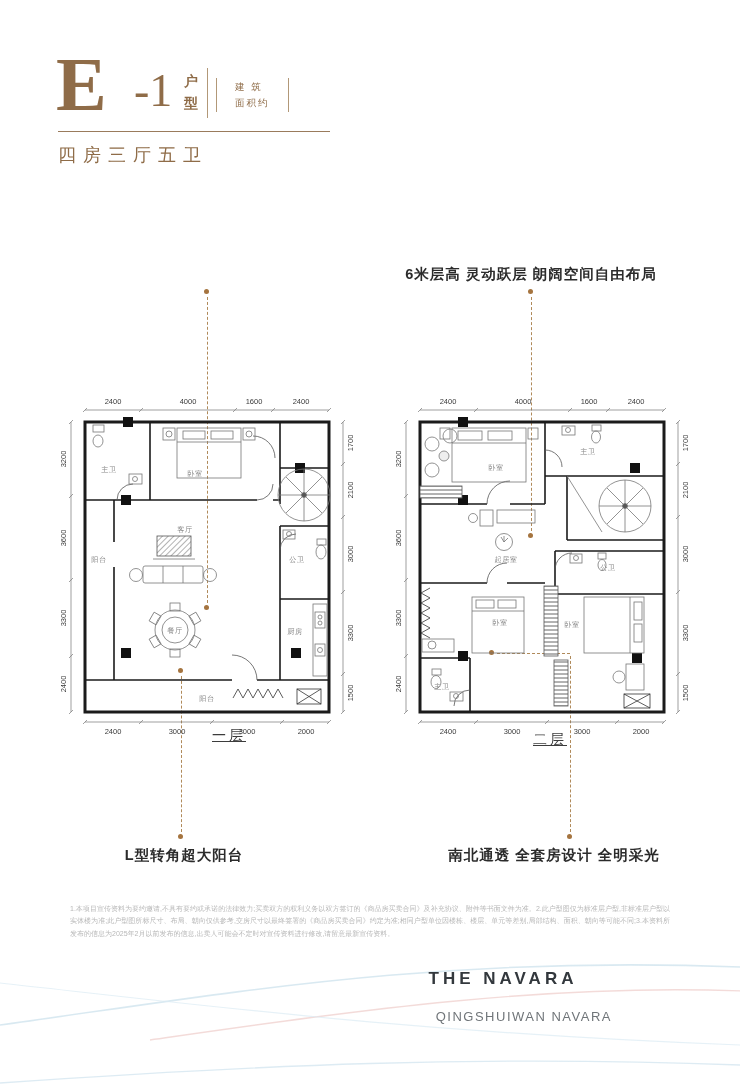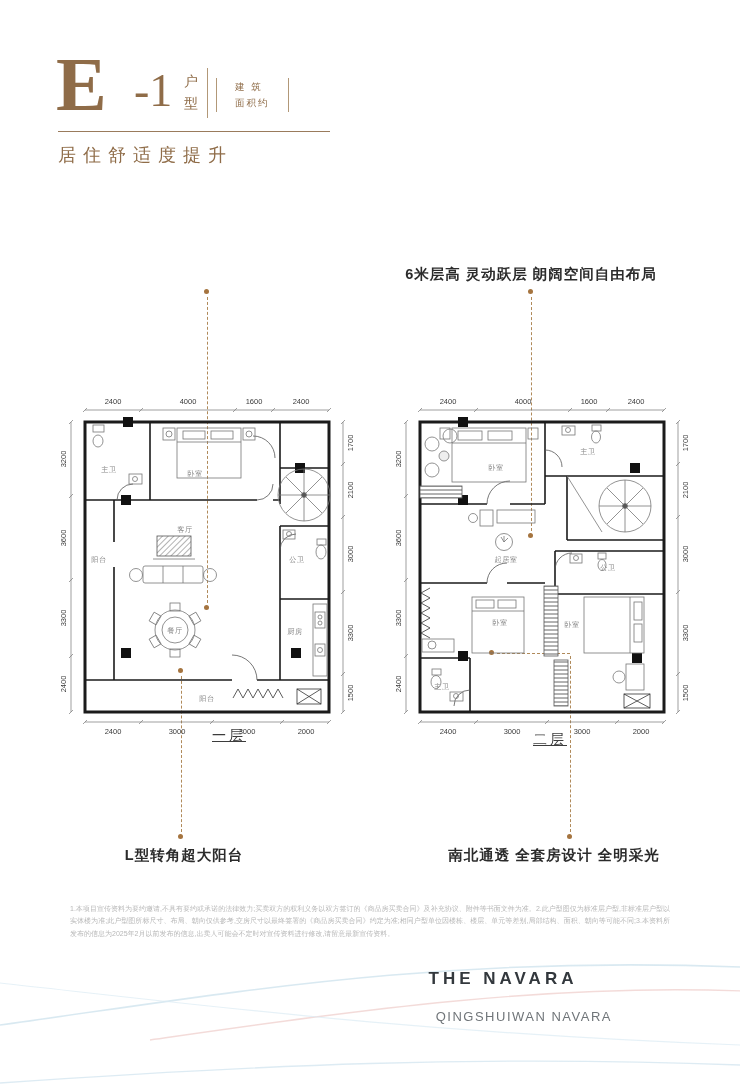--- a/index.html
+++ b/index.html
@@ -6,21 +6,21 @@
   .page{position:relative;width:740px;height:1090px;background:#fff;overflow:hidden;
         font-family:"Liberation Sans","DejaVu Sans",sans-serif;}
   .abs{position:absolute;}
 
   
   .e-letter{left:56px;top:46px;font-family:"Liberation Serif","DejaVu Serif",serif;
             font-size:76px;font-weight:700;color:#8f6c48;line-height:1;}
   .e-suffix{left:134px;top:68px;font-family:"Liberation Serif","DejaVu Serif",serif;
             font-size:46px;font-weight:400;color:#8f6c48;line-height:1;}
   .type-label{left:184px;top:70px;width:16px;font-size:14px;line-height:1.6;color:#8f6c48;
-              word-break:break-all;}
+              word-break:break-all;font-weight:bold;}
   .hdr-divider{left:207px;top:68px;width:1px;height:50px;background:#b29878;}
   .area-label{left:216px;top:78px;font-size:9.5px;line-height:1.7;letter-spacing:2px;color:#8f6c48;
               border-left:1px solid #b29878;border-right:1px solid #b29878;padding:1px 18px;}
   .area-value{left:254px;top:60px;font-family:"Liberation Serif","DejaVu Serif",serif;
               font-size:37px;font-weight:700;color:#42372c;line-height:1.3;}
   .hdr-rule{left:58px;top:131px;width:272px;height:1px;background:#9a7b5c;}
   .layout-summary{left:58px;top:143px;font-size:18px;letter-spacing:7px;color:#8f6c48;}
 
   
   .feat{font-size:14.5px;font-weight:700;color:#2b2b2b;letter-spacing:1px;text-align:center;width:320px;}
@@ -60,21 +60,21 @@
 
   <div class="abs e-letter">E</div>
   <div class="abs e-suffix">-1</div>
   <div class="abs type-label">户型</div>
   <div class="abs hdr-divider"></div>
   <div class="abs area-label">
     <div>建 筑</div>
     <div>面积约</div>
   </div>
   <div class="abs hdr-rule"></div>
-  <div class="abs layout-summary">居住舒适度提升</div>
+  <div class="abs layout-summary">四房三厅五卫</div>
 
   <div class="abs feat feat-tr">6米层高 灵动跃层 朗阔空间自由布局</div>
   <div class="abs feat feat-bl">L型转角超大阳台</div>
   <div class="abs feat feat-br">南北通透 全套房设计 全明采光</div>
 
   <div class="dot" style="left:204px;top:289px"></div>
   <div class="dash-v" style="left:207px;top:297px;height:306px"></div>
   <div class="dot" style="left:204px;top:605px"></div>
 
   <div class="dot" style="left:528px;top:289px"></div>

